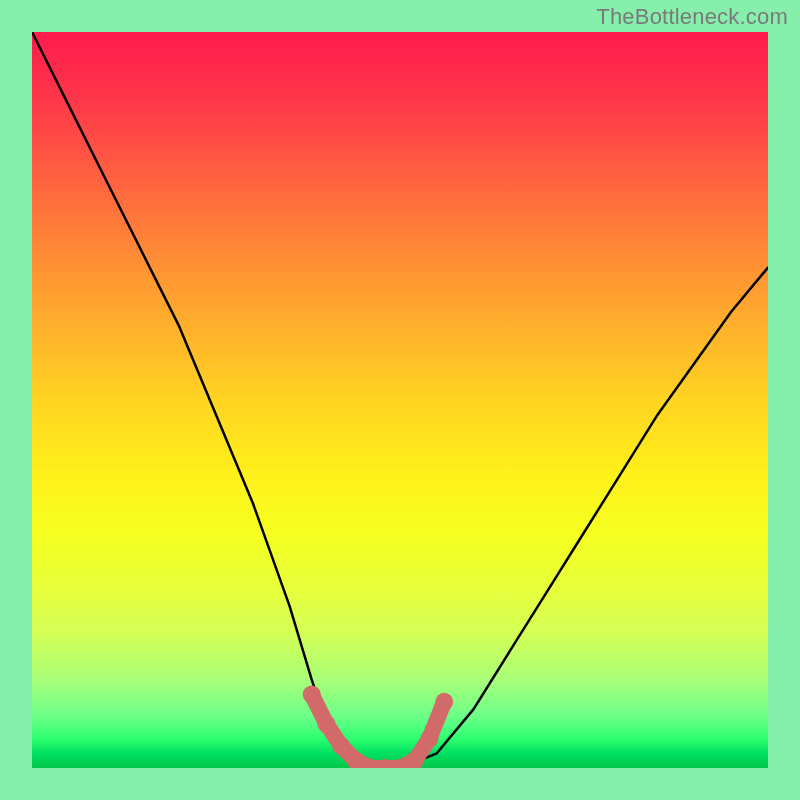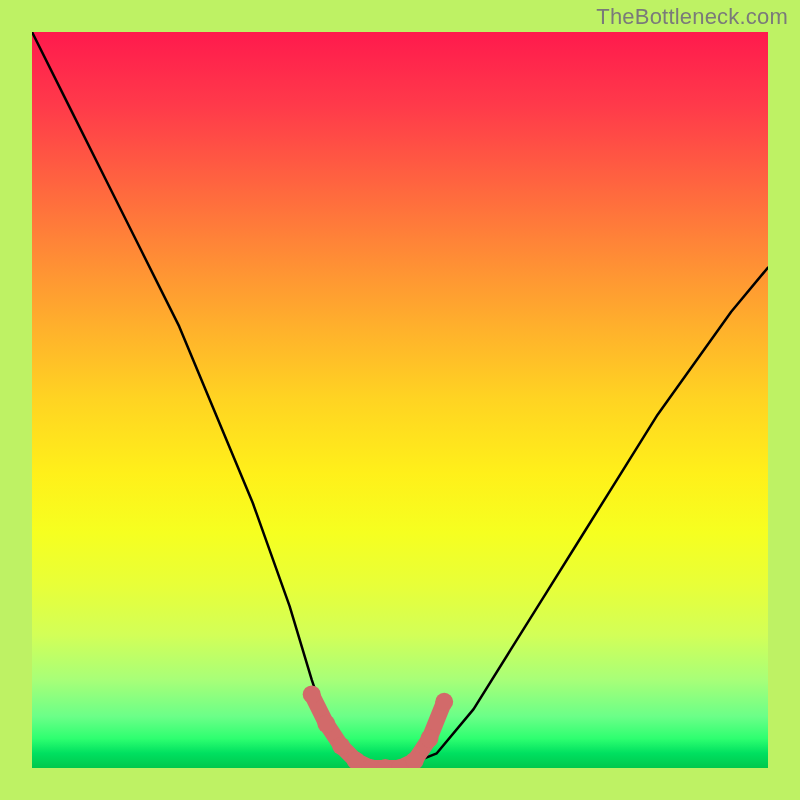--- a/index.html
+++ b/index.html
@@ -8,21 +8,21 @@
     width: 800px;
     height: 800px;
     background: #000;
     font-family: Arial, Helvetica, sans-serif;
     overflow: hidden;
   }
   .frame {
     position: absolute;
     left: 0; top: 0;
     width: 800px; height: 800px;
-    background: #bef264;
+    background: #86efac;
   }
   .plot {
     position: absolute;
     left: 32px;
     top: 32px;
     width: 736px;
     height: 736px;
     
     background: linear-gradient(to bottom,
       #ff1a4d 0%,

